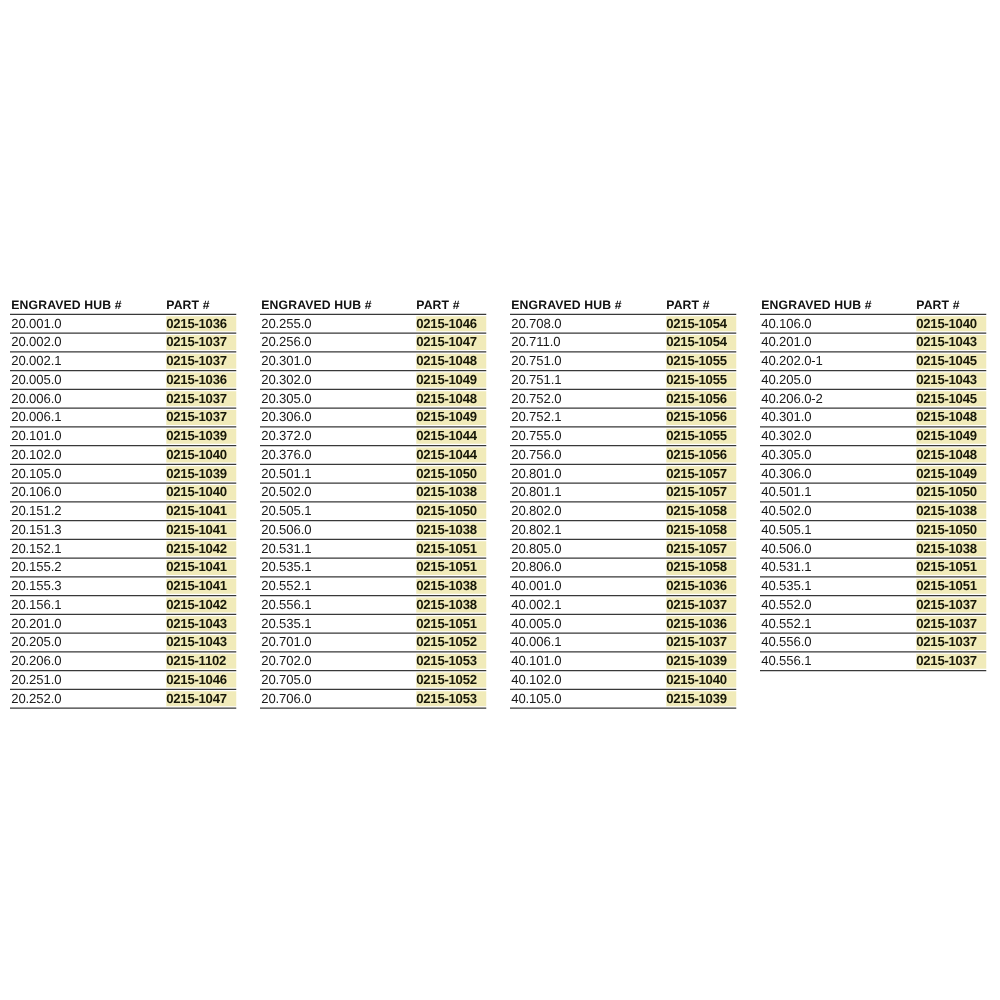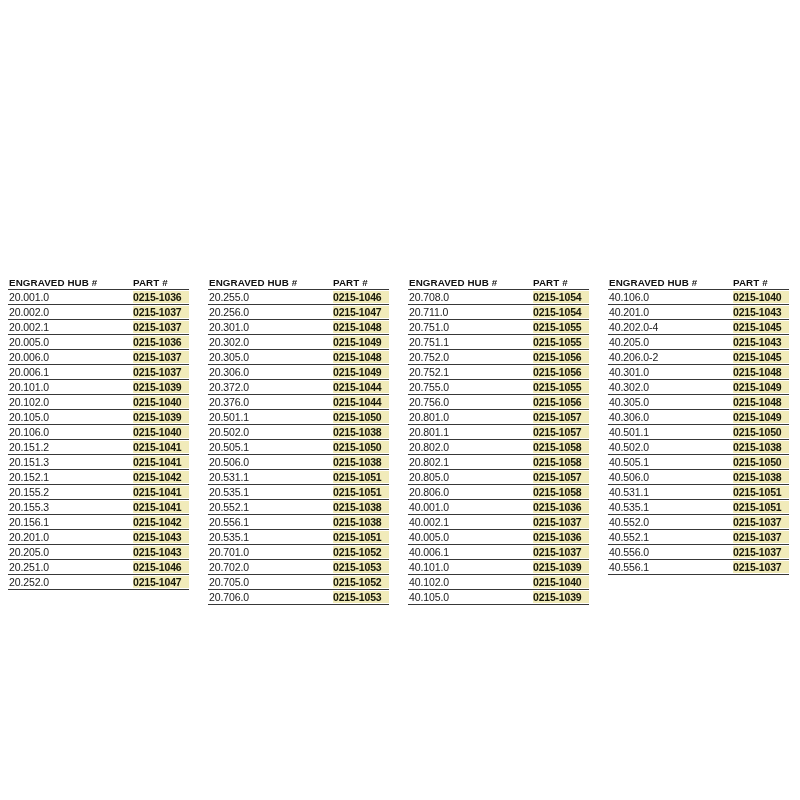--- a/index.html
+++ b/index.html
@@ -31,21 +31,20 @@
   .trow{
     display:flex;
     justify-content:space-between;
     align-items:center;
     height:15px;
     box-sizing:border-box;
     border-bottom:1.6px solid var(--line);
   }
   .thead{
     border-bottom:1.6px solid var(--line);
-    margin-top:38px;
   }
   .hub{
     font-size:10.5px;
     color:var(--text);
     padding-left:1px;
     white-space:nowrap;
     letter-spacing:-0.1px;
   }
   .part{
     width:56px;
@@ -146,20 +145,24 @@
         </div>
         <div class="trow vrow">
           <span class="hub val">20.201.0</span>
           <span class="part val">0215-1043</span>
         </div>
         <div class="trow vrow">
           <span class="hub val">20.205.0</span>
           <span class="part val">0215-1043</span>
         </div>
         <div class="trow vrow">
+          <span class="hub val">20.206.0</span>
+          <span class="part val">0215-1102</span>
+        </div>
+        <div class="trow vrow">
           <span class="hub val">20.251.0</span>
           <span class="part val">0215-1046</span>
         </div>
         <div class="trow vrow">
           <span class="hub val">20.252.0</span>
           <span class="part val">0215-1047</span>
         </div>
       </div>
       <div class="ctable">
         <div class="trow thead">
@@ -348,21 +351,21 @@
         </div>
         <div class="trow vrow">
           <span class="hub val">40.106.0</span>
           <span class="part val">0215-1040</span>
         </div>
         <div class="trow vrow">
           <span class="hub val">40.201.0</span>
           <span class="part val">0215-1043</span>
         </div>
         <div class="trow vrow">
-          <span class="hub val">40.202.0-4</span>
+          <span class="hub val">40.202.0-1</span>
           <span class="part val">0215-1045</span>
         </div>
         <div class="trow vrow">
           <span class="hub val">40.205.0</span>
           <span class="part val">0215-1043</span>
         </div>
         <div class="trow vrow">
           <span class="hub val">40.206.0-2</span>
           <span class="part val">0215-1045</span>
         </div>

